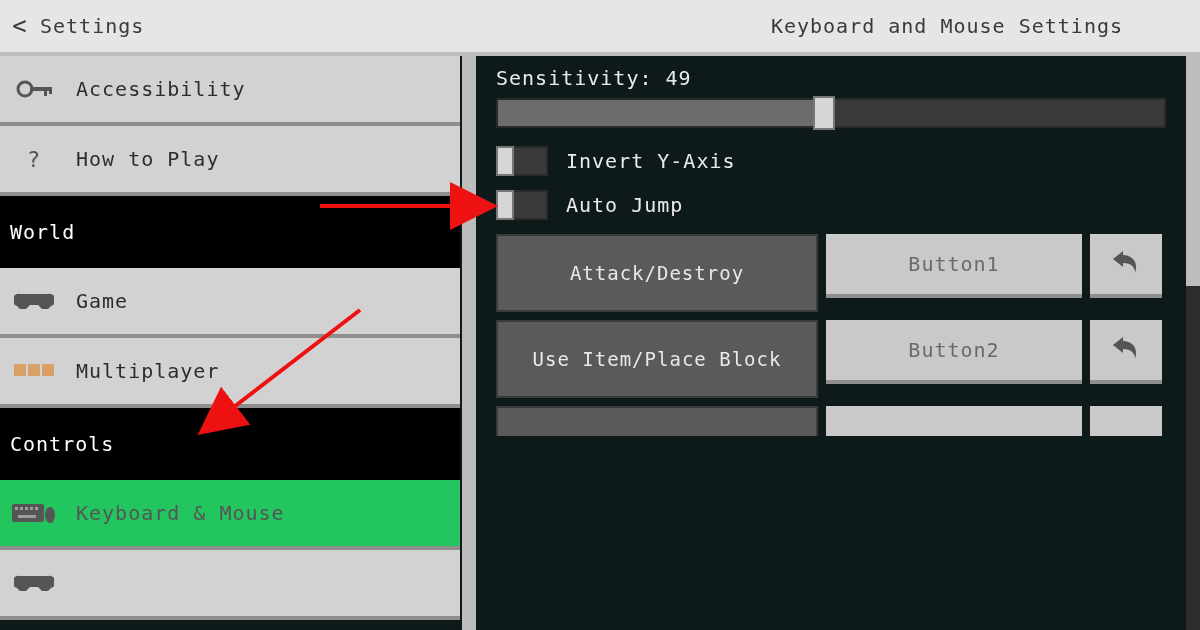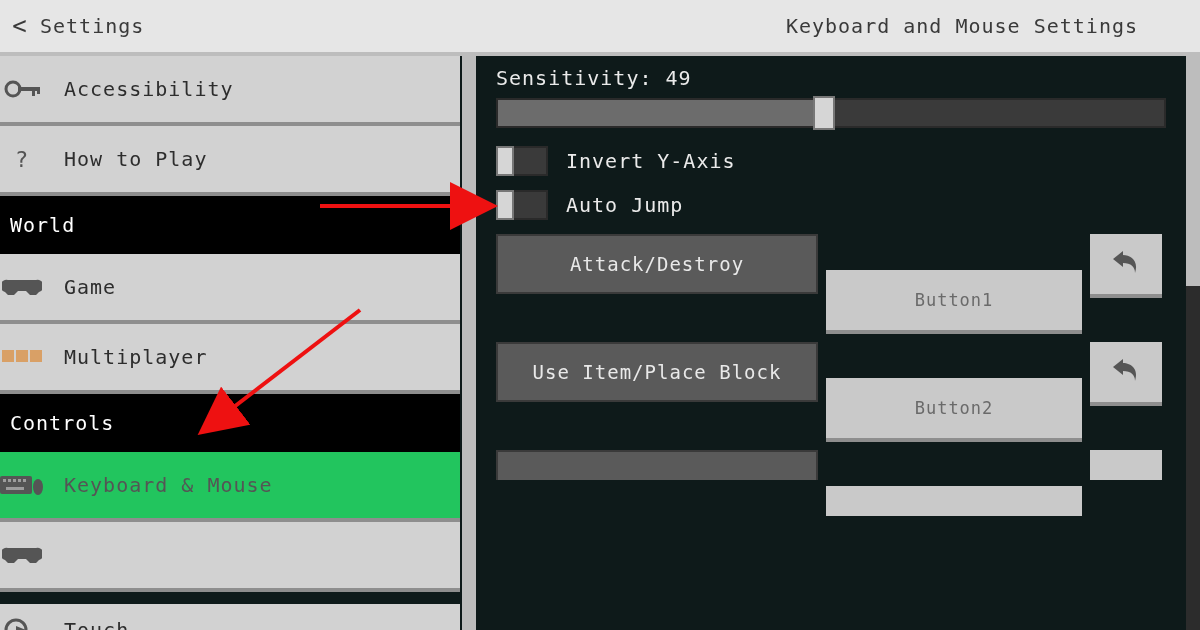--- a/index.html
+++ b/index.html
@@ -1,46 +1,46 @@
 <!DOCTYPE html>
 <html><head>
 <meta charset="utf-8">
 <style>
   * { box-sizing: border-box; margin: 0; padding: 0; }
   html, body { width: 1200px; height: 630px; overflow: hidden; font-family: "Lucida Console", Monaco, monospace; letter-spacing: 1px; background: #000; }
   .topbar { height: 56px; background: #e6e6e6; border-bottom: 4px solid #bdbdbd; display: flex; align-items: center; color: #3a3a3a; font-size: 20px; position: relative; }
   .back { width: 40px; text-align: center; font-size: 24px; cursor: pointer; }
   .tb-left { }
-  .tb-right { position: absolute; right: 62px; }
+  .tb-right { position: absolute; right: 77px; }
   .main { display: flex; height: 574px; background: #0e1a1a; }
   .sidebar { width: 476px; height: 100%; position: relative; }
   .side-scroll { height: 100%; overflow: hidden; padding-right: 16px; }
   .side-vscroll { position: absolute; right: 0; top: 0; width: 14px; height: 100%; background: #2c2c2c; }
   .side-vscroll .thumb { position: absolute; left: 0; width: 14px; top: 0; height: 100%; background: #bdbdbd; }
-  .section-head { background: #000; color: #fff; padding: 17px 10px; font-size: 20px; }
-  .item { height: 70px; background: #d2d2d2; border-bottom: 4px solid #8e8e8e; display: flex; align-items: center; padding-left: 0; gap: 20px; color: #2d2d2d; font-size: 20px; cursor: pointer; }
+  .section-head { background: #000; color: #fff; padding: 24px 10px; font-size: 20px; }
+  .item { height: 70px; background: #d2d2d2; border-bottom: 4px solid #8e8e8e; display: flex; align-items: center; padding-left: 12px; gap: 20px; color: #2d2d2d; font-size: 20px; cursor: pointer; }
   .item.selected { background: #22c55e; color: #555; }
   .item.last-cut { height: 52px; border-bottom: none; margin-top: 12px; }
   .icon { width: 44px; height: 32px; display: flex; align-items: center; justify-content: center; color: #545454; }
   .right { flex: 1; padding: 8px 10px 16px 20px; color: #fff; position: relative; height: 100%; }
   .right-vscroll { position: absolute; right: 0; top: 0; width: 14px; height: 100%; background: #2c2c2c; }
   .right-vscroll .thumb { position: absolute; left: 0; width: 14px; top: 0; height: 230px; background: #bdbdbd; }
   .sens-label { font-size: 20px; color: #eaeaea; margin: 2px 0 8px 0; }
   .slider { height: 30px; width: 670px; background: #3a3a3a; position: relative; border: 2px solid #2a2a2a; margin-bottom: 18px; }
   .slider .fill { position: absolute; left: 0; top: 0; bottom: 0; background: #6c6c6c; width: 49%; }
   .slider .knob { position: absolute; top: -4px; bottom: -4px; width: 22px; background: #d6d6d6; border: 2px solid #777; left: calc(49% - 11px); }
   .toggle-row { display: flex; align-items: center; gap: 18px; margin: 14px 0; }
   .toggle { width: 52px; height: 30px; background: #3a3a3a; border: 2px solid #2a2a2a; position: relative; cursor: pointer; }
   .toggle .k { position: absolute; top: -2px; width: 18px; height: 30px; background: #d6d6d6; border: 2px solid #777; }
   .toggle.off .k { left: -2px; }
   .toggle-label { font-size: 20px; color: #eaeaea; }
   .kl-head { font-size: 20px; margin: 16px 0 10px 0; color: #eaeaea; }
   .bindrow { display: flex; gap: 8px; margin-bottom: 8px; }
-  .b-action { flex: 0 0 322px; height: 60px; background: #5a5a5a; color: #e9e9e9; display: flex; align-items: center; justify-content: center; font-size: 19px; border: 2px solid #3a3a3a; }
-  .b-btn { flex: 0 0 256px; height: 64px; background: #c9c9c9; color: #6a6a6a; display: flex; align-items: center; justify-content: center; font-size: 17px; border-bottom: 4px solid #8e8e8e; cursor: pointer; margin-top: 36px; }
+  .b-action { flex: 0 0 322px; height: 78px; background: #5a5a5a; color: #e9e9e9; display: flex; align-items: center; justify-content: center; font-size: 19px; border: 2px solid #3a3a3a; }
+  .b-btn { flex: 0 0 256px; height: 64px; background: #c9c9c9; color: #6a6a6a; display: flex; align-items: center; justify-content: center; font-size: 20px; border-bottom: 4px solid #8e8e8e; cursor: pointer; }
   .b-reset { flex: 0 0 72px; height: 64px; background: #c9c9c9; display: flex; align-items: center; justify-content: center; border-bottom: 4px solid #8e8e8e; cursor: pointer; }
   .bindrow.cut .b-action, .bindrow.cut .b-btn, .bindrow.cut .b-reset { height: 30px; border-bottom: none; overflow: hidden; align-items: flex-start; padding-top: 6px; }
   .arrow { position: absolute; pointer-events: none; }
 </style>
 </head>
 <body>
 
 <div class="topbar">
   <div class="back">&lt;</div>
   <div class="tb-left">Settings</div>

